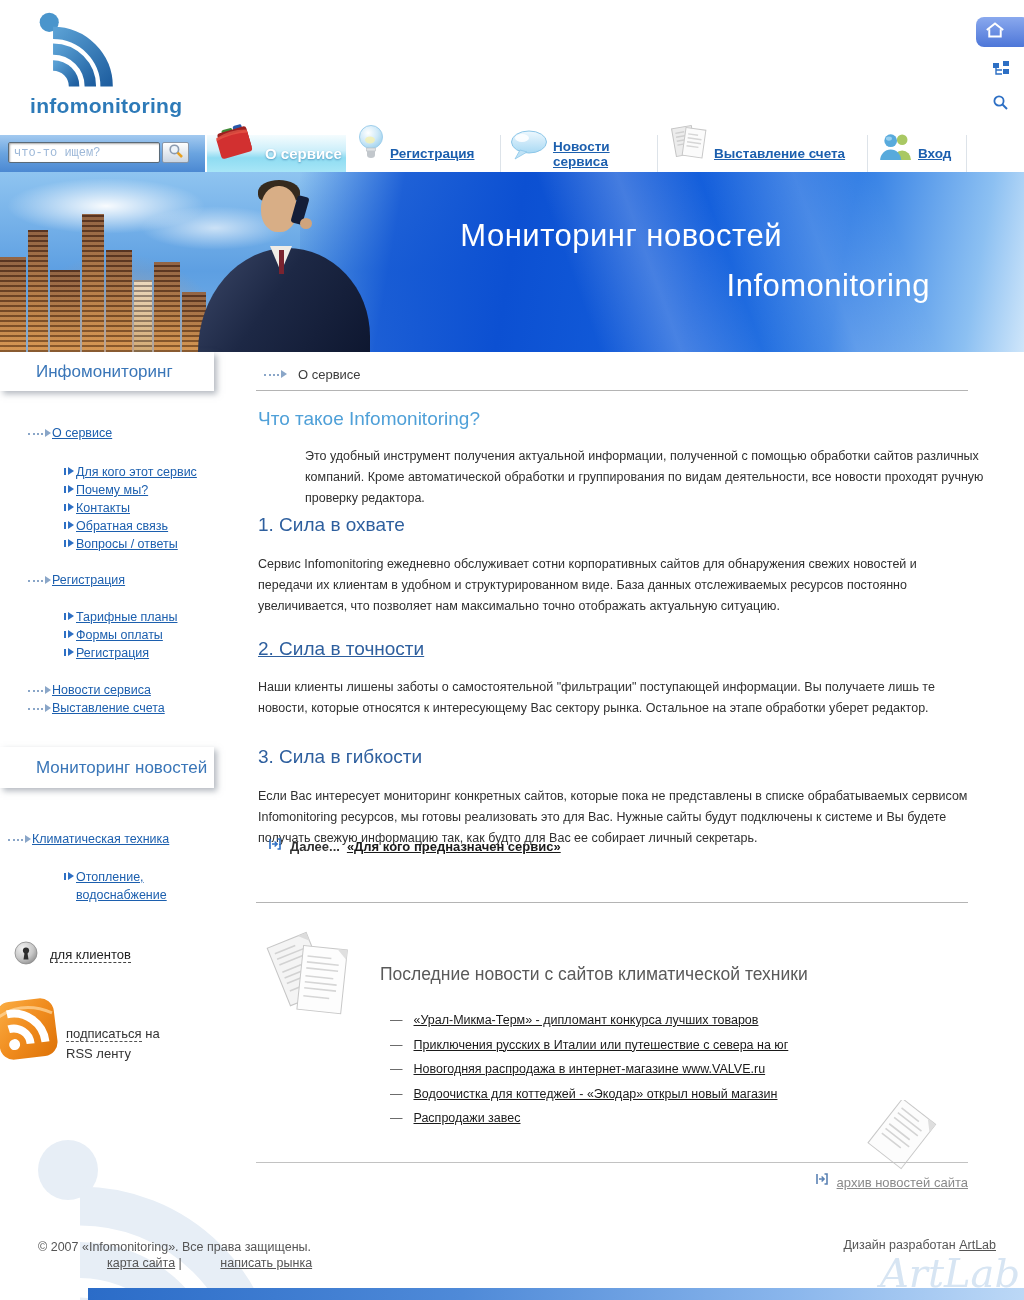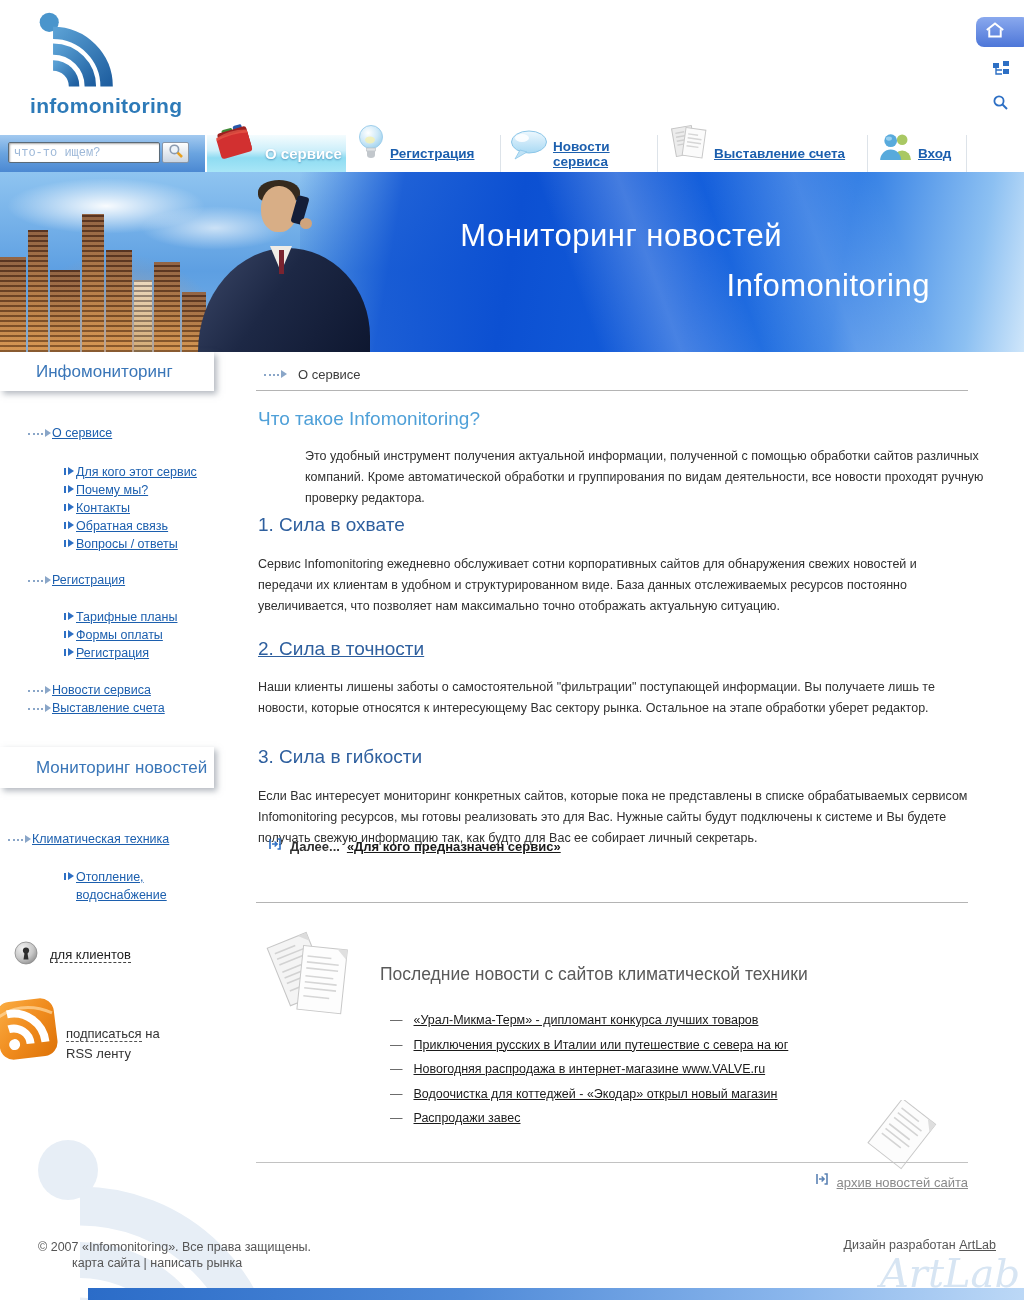--- a/index.html
+++ b/index.html
@@ -144,21 +144,21 @@
   .news-row{display:flex;align-items:flex-start;margin-bottom:11px;line-height:13.5px;}
   .ndash{color:#555;margin-right:11px;flex:0 0 auto;}
   .news-row a{color:#1a1a1a;text-decoration:underline;font-size:12.5px;}
   .paper-right{position:absolute;right:6px;top:748px;}
   .archive-row{position:absolute;right:0;top:820px;display:flex;align-items:center;}
   .archive-row a{color:#8a8a8a;text-decoration:underline;font-size:13px;margin-left:8px;}
 
   
   .copyright{position:absolute;left:38px;top:1240px;color:#555;font-size:12.5px;z-index:2;}
   .footer-links{position:absolute;left:72px;top:1256px;color:#555;font-size:12.5px;z-index:2;}
-  .footer-links a{color:#555;}
+  .footer-links a{color:#555;text-decoration:underline;margin-left:35px;}
   .design{position:absolute;right:28px;top:1238px;color:#555;font-size:12.5px;z-index:2;}
   .design a{color:#555;text-decoration:underline;}
   .bottom-bar{position:absolute;left:88px;right:0;bottom:0;height:12px;z-index:2;
       background:linear-gradient(90deg,#2b6cc8 0%,#4f8ad8 40%,#8ab6ec 75%,#bcd8f6 100%);}
 </style>
 </head>
 <body>
 
 <div class="page">
 

